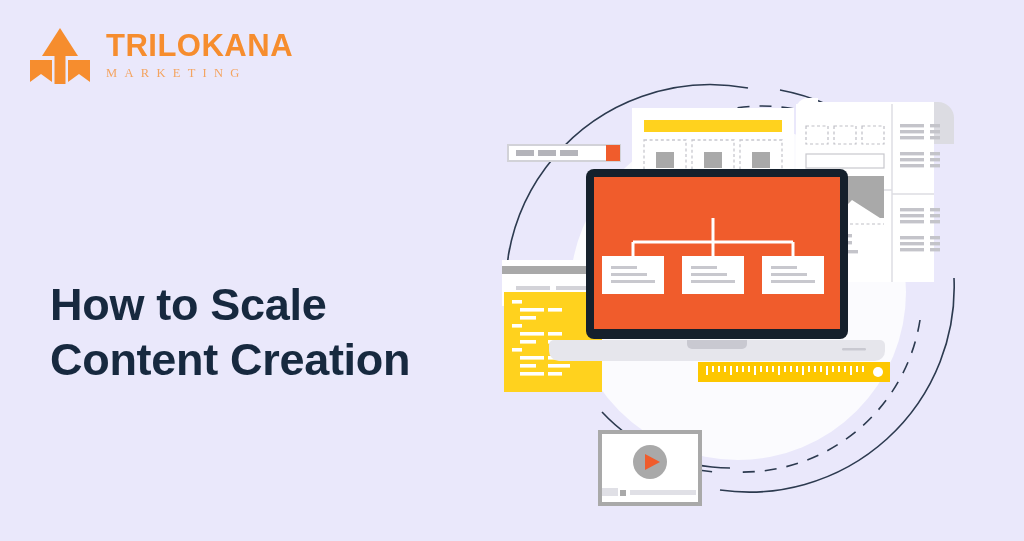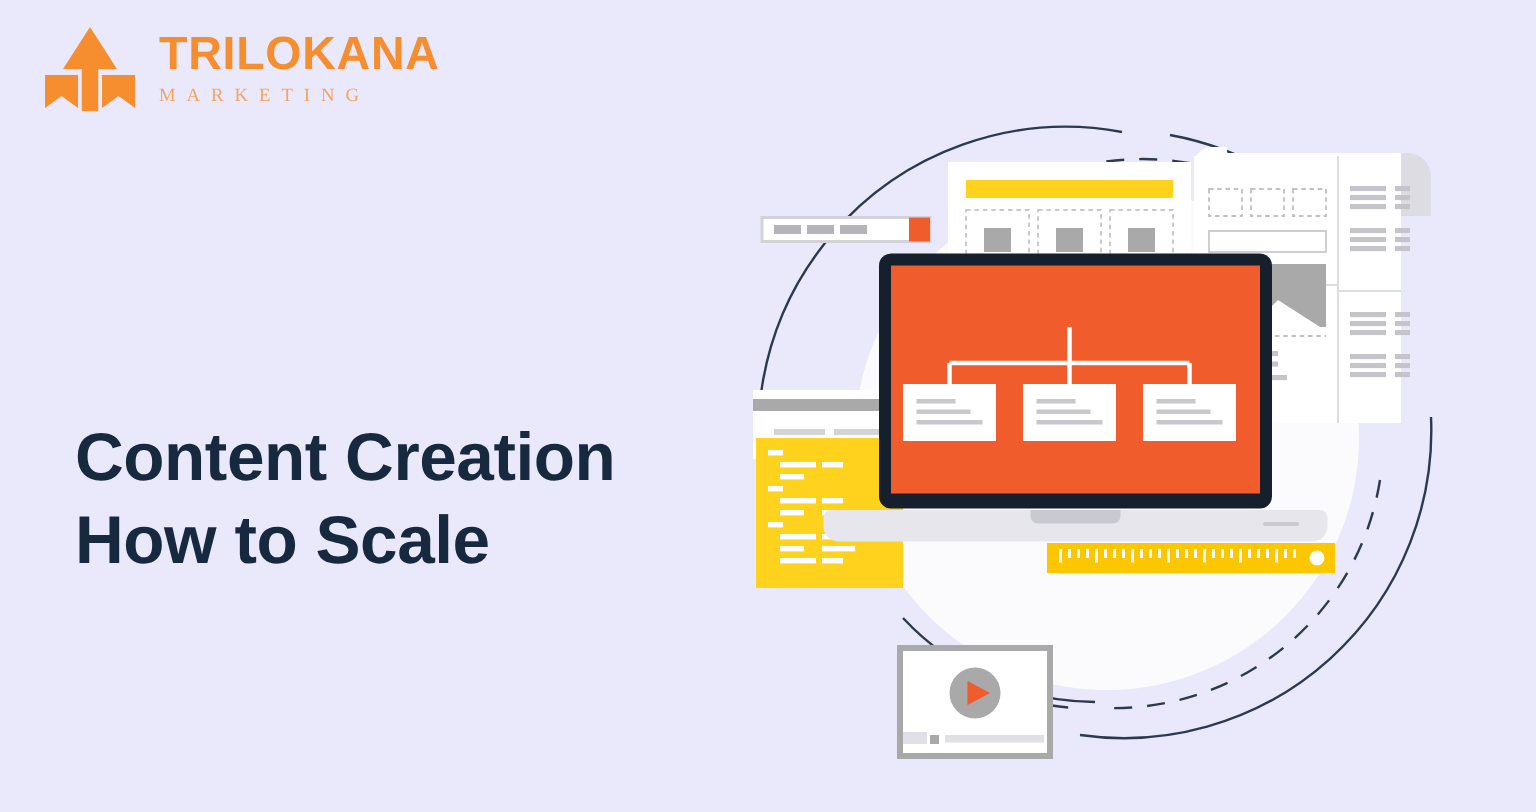--- a/index.html
+++ b/index.html
@@ -19,21 +19,21 @@
     width: 1024px;
     height: 541px;
     background: #eae8fb;
     overflow: hidden;
   }
 
   
   #logo {
     position: absolute;
     left: 28px;
-    top: 16px;
+    top: 26px;
     display: flex;
     align-items: center;
     gap: 14px;
   }
   #logo-mark { width: 64px; height: 58px; display: block; }
   #logo-words { display: flex; flex-direction: column; justify-content: center; }
   #logo-name {
     font-size: 31px;
     font-weight: 700;
     letter-spacing: 0.5px;
@@ -88,22 +88,22 @@
       <path d="M2,34 L24,34 L24,56 L13,48 L2,56 Z" fill="#F68D2E"></path>
       <path d="M62,34 L40,34 L40,56 L51,48 L62,56 Z" fill="#F68D2E"></path>
     </svg>
     <div id="logo-words">
       <div id="logo-name">TRILOKANA</div>
       <div id="logo-sub">MARKETING</div>
     </div>
   </div>
 
   <h1 id="headline">
+    <span class="line">How to Scale</span>
     <span class="line">Content Creation</span>
-    <span class="line">How to Scale</span>
   </h1>
 
   <div id="illustration">
   <svg width="520" height="460" viewBox="0 0 520 460" xmlns="http://www.w3.org/2000/svg">
 
     <circle cx="258" cy="232" r="168" fill="#fbfbfe"></circle>
 
     <g fill="none" stroke="#2c3a4f" stroke-width="1.6">
 
       <path d="M 38,300 A 205,205 0 0 1 268,28"></path>

